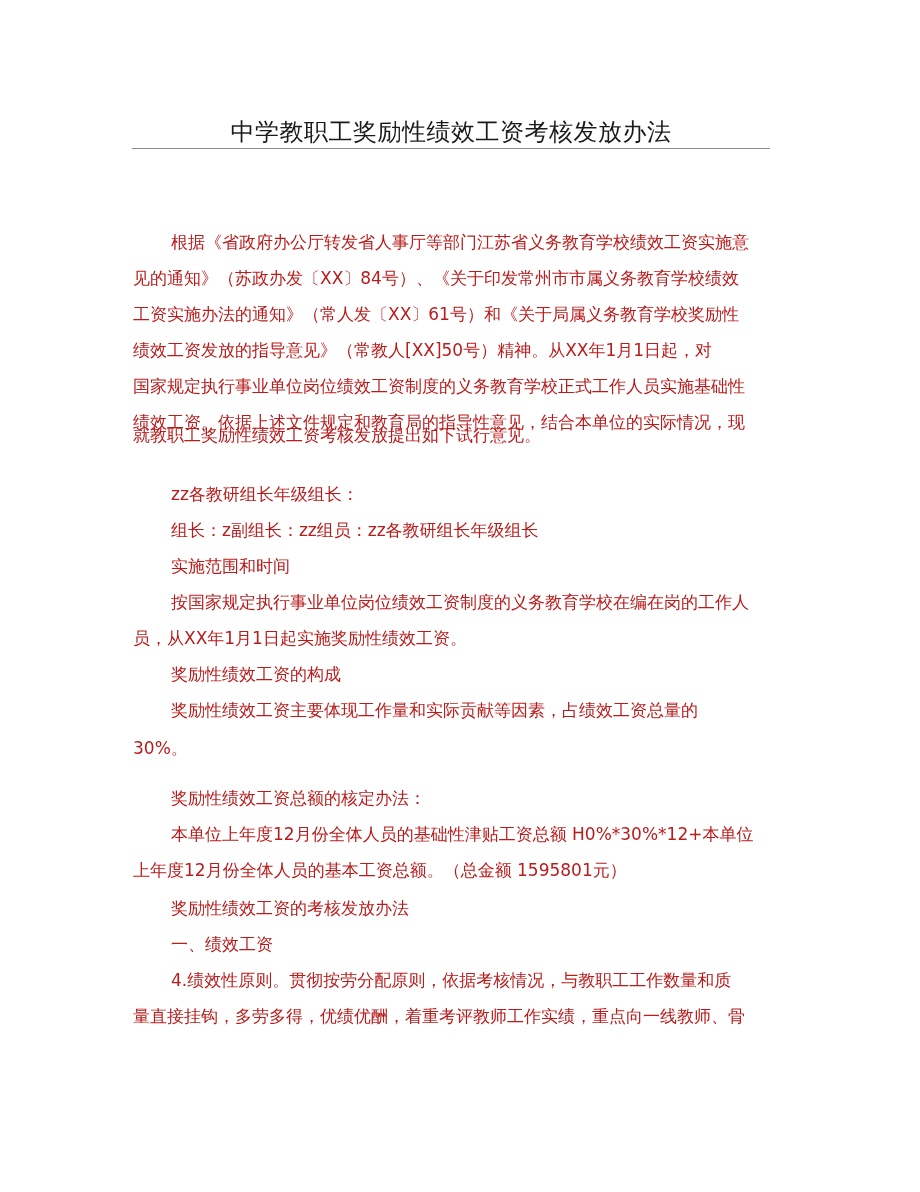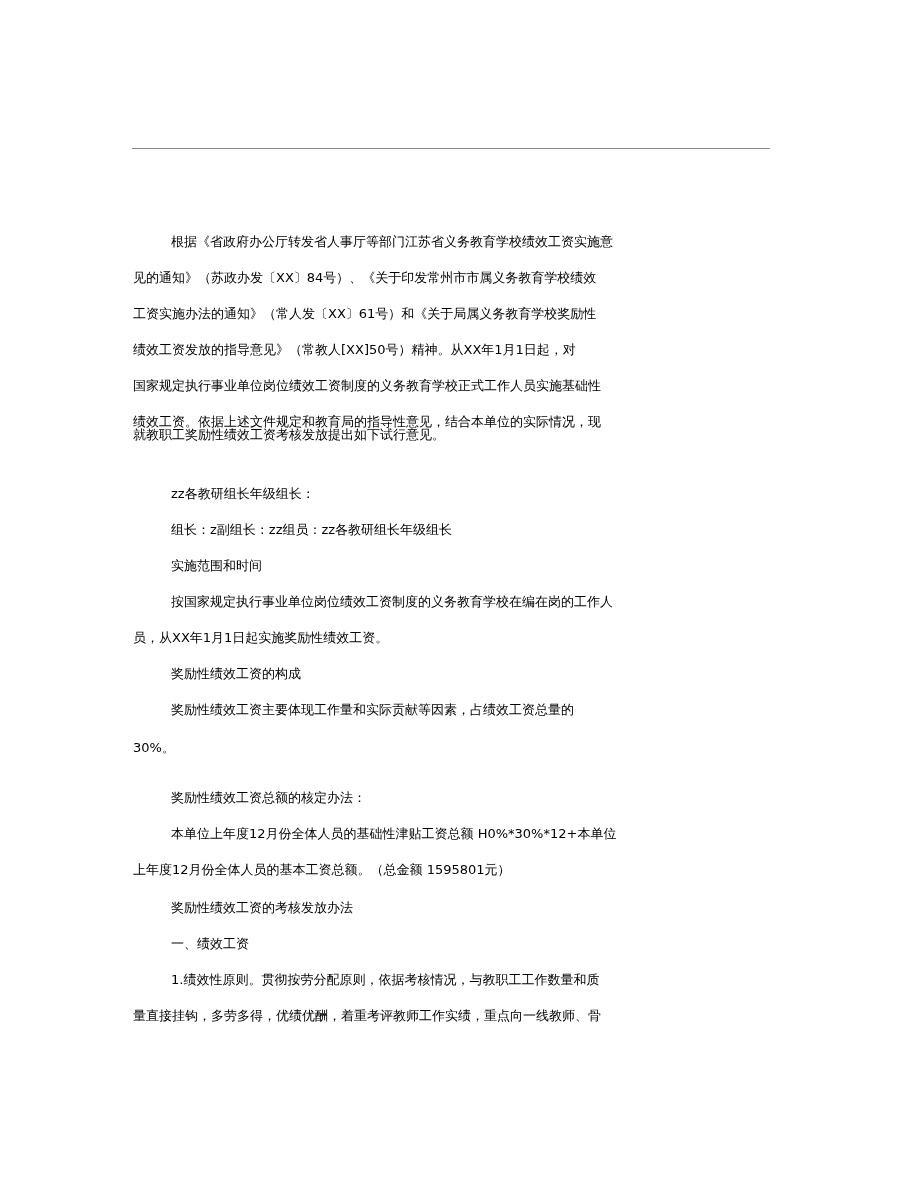--- a/index.html
+++ b/index.html
@@ -39,31 +39,32 @@
       position: absolute;
       left: 132px;
       top: 148px;
       width: 638px;
       height: 0;
       border-top: 1.5px solid #8a8a8a;
     }
     .line {
       position: absolute;
       left: 133px;
-      font-size: 13px;
+      font-size: 17px;
       line-height: 20px;
       white-space: nowrap;
-      color: #000000;
+      color: #b91c1c;
     }
     .indent { left: 171px; }
   </style>
 </head>
 <body>
 
 <div class="page">
+  <h1 class="title">中学教职工奖励性绩效工资考核发放办法</h1>
   <div class="title-rule"></div>
 
   <div id="body-lines">
     <div class="line indent" style="top:232px">根据《省政府办公厅转发省人事厅等部门江苏省义务教育学校绩效工资实施意</div>
     <div class="line" style="top:268px">见的通知》（苏政办发〔XX〕84号）、《关于印发常州市市属义务教育学校绩效</div>
     <div class="line" style="top:304px">工资实施办法的通知》（常人发〔XX〕61号）和《关于局属义务教育学校奖励性</div>
     <div class="line" style="top:340px">绩效工资发放的指导意见》（常教人[XX]50号）精神。从XX年1月1日起，对</div>
     <div class="line" style="top:376px">国家规定执行事业单位岗位绩效工资制度的义务教育学校正式工作人员实施基础性</div>
     <div class="line" style="top:412px">绩效工资。依据上述文件规定和教育局的指导性意见，结合本单位的实际情况，现</div>
     <div class="line" style="top:425px">就教职工奖励性绩效工资考核发放提出如下试行意见。</div>
@@ -73,16 +74,16 @@
     <div class="line indent" style="top:592px">按国家规定执行事业单位岗位绩效工资制度的义务教育学校在编在岗的工作人</div>
     <div class="line" style="top:628px">员，从XX年1月1日起实施奖励性绩效工资。</div>
     <div class="line indent" style="top:664px">奖励性绩效工资的构成</div>
     <div class="line indent" style="top:700px">奖励性绩效工资主要体现工作量和实际贡献等因素，占绩效工资总量的</div>
     <div class="line" style="top:738px">30%。</div>
     <div class="line indent" style="top:788px">奖励性绩效工资总额的核定办法：</div>
     <div class="line indent" style="top:824px">本单位上年度12月份全体人员的基础性津贴工资总额 H0%*30%*12+本单位</div>
     <div class="line" style="top:860px">上年度12月份全体人员的基本工资总额。（总金额 1595801元）</div>
     <div class="line indent" style="top:898px">奖励性绩效工资的考核发放办法</div>
     <div class="line indent" style="top:934px">一、绩效工资</div>
-    <div class="line indent" style="top:970px">1.绩效性原则。贯彻按劳分配原则，依据考核情况，与教职工工作数量和质</div>
+    <div class="line indent" style="top:970px">4.绩效性原则。贯彻按劳分配原则，依据考核情况，与教职工工作数量和质</div>
     <div class="line" style="top:1006px">量直接挂钩，多劳多得，优绩优酬，着重考评教师工作实绩，重点向一线教师、骨</div>
   </div>
 </div>
 
 </body></html>

